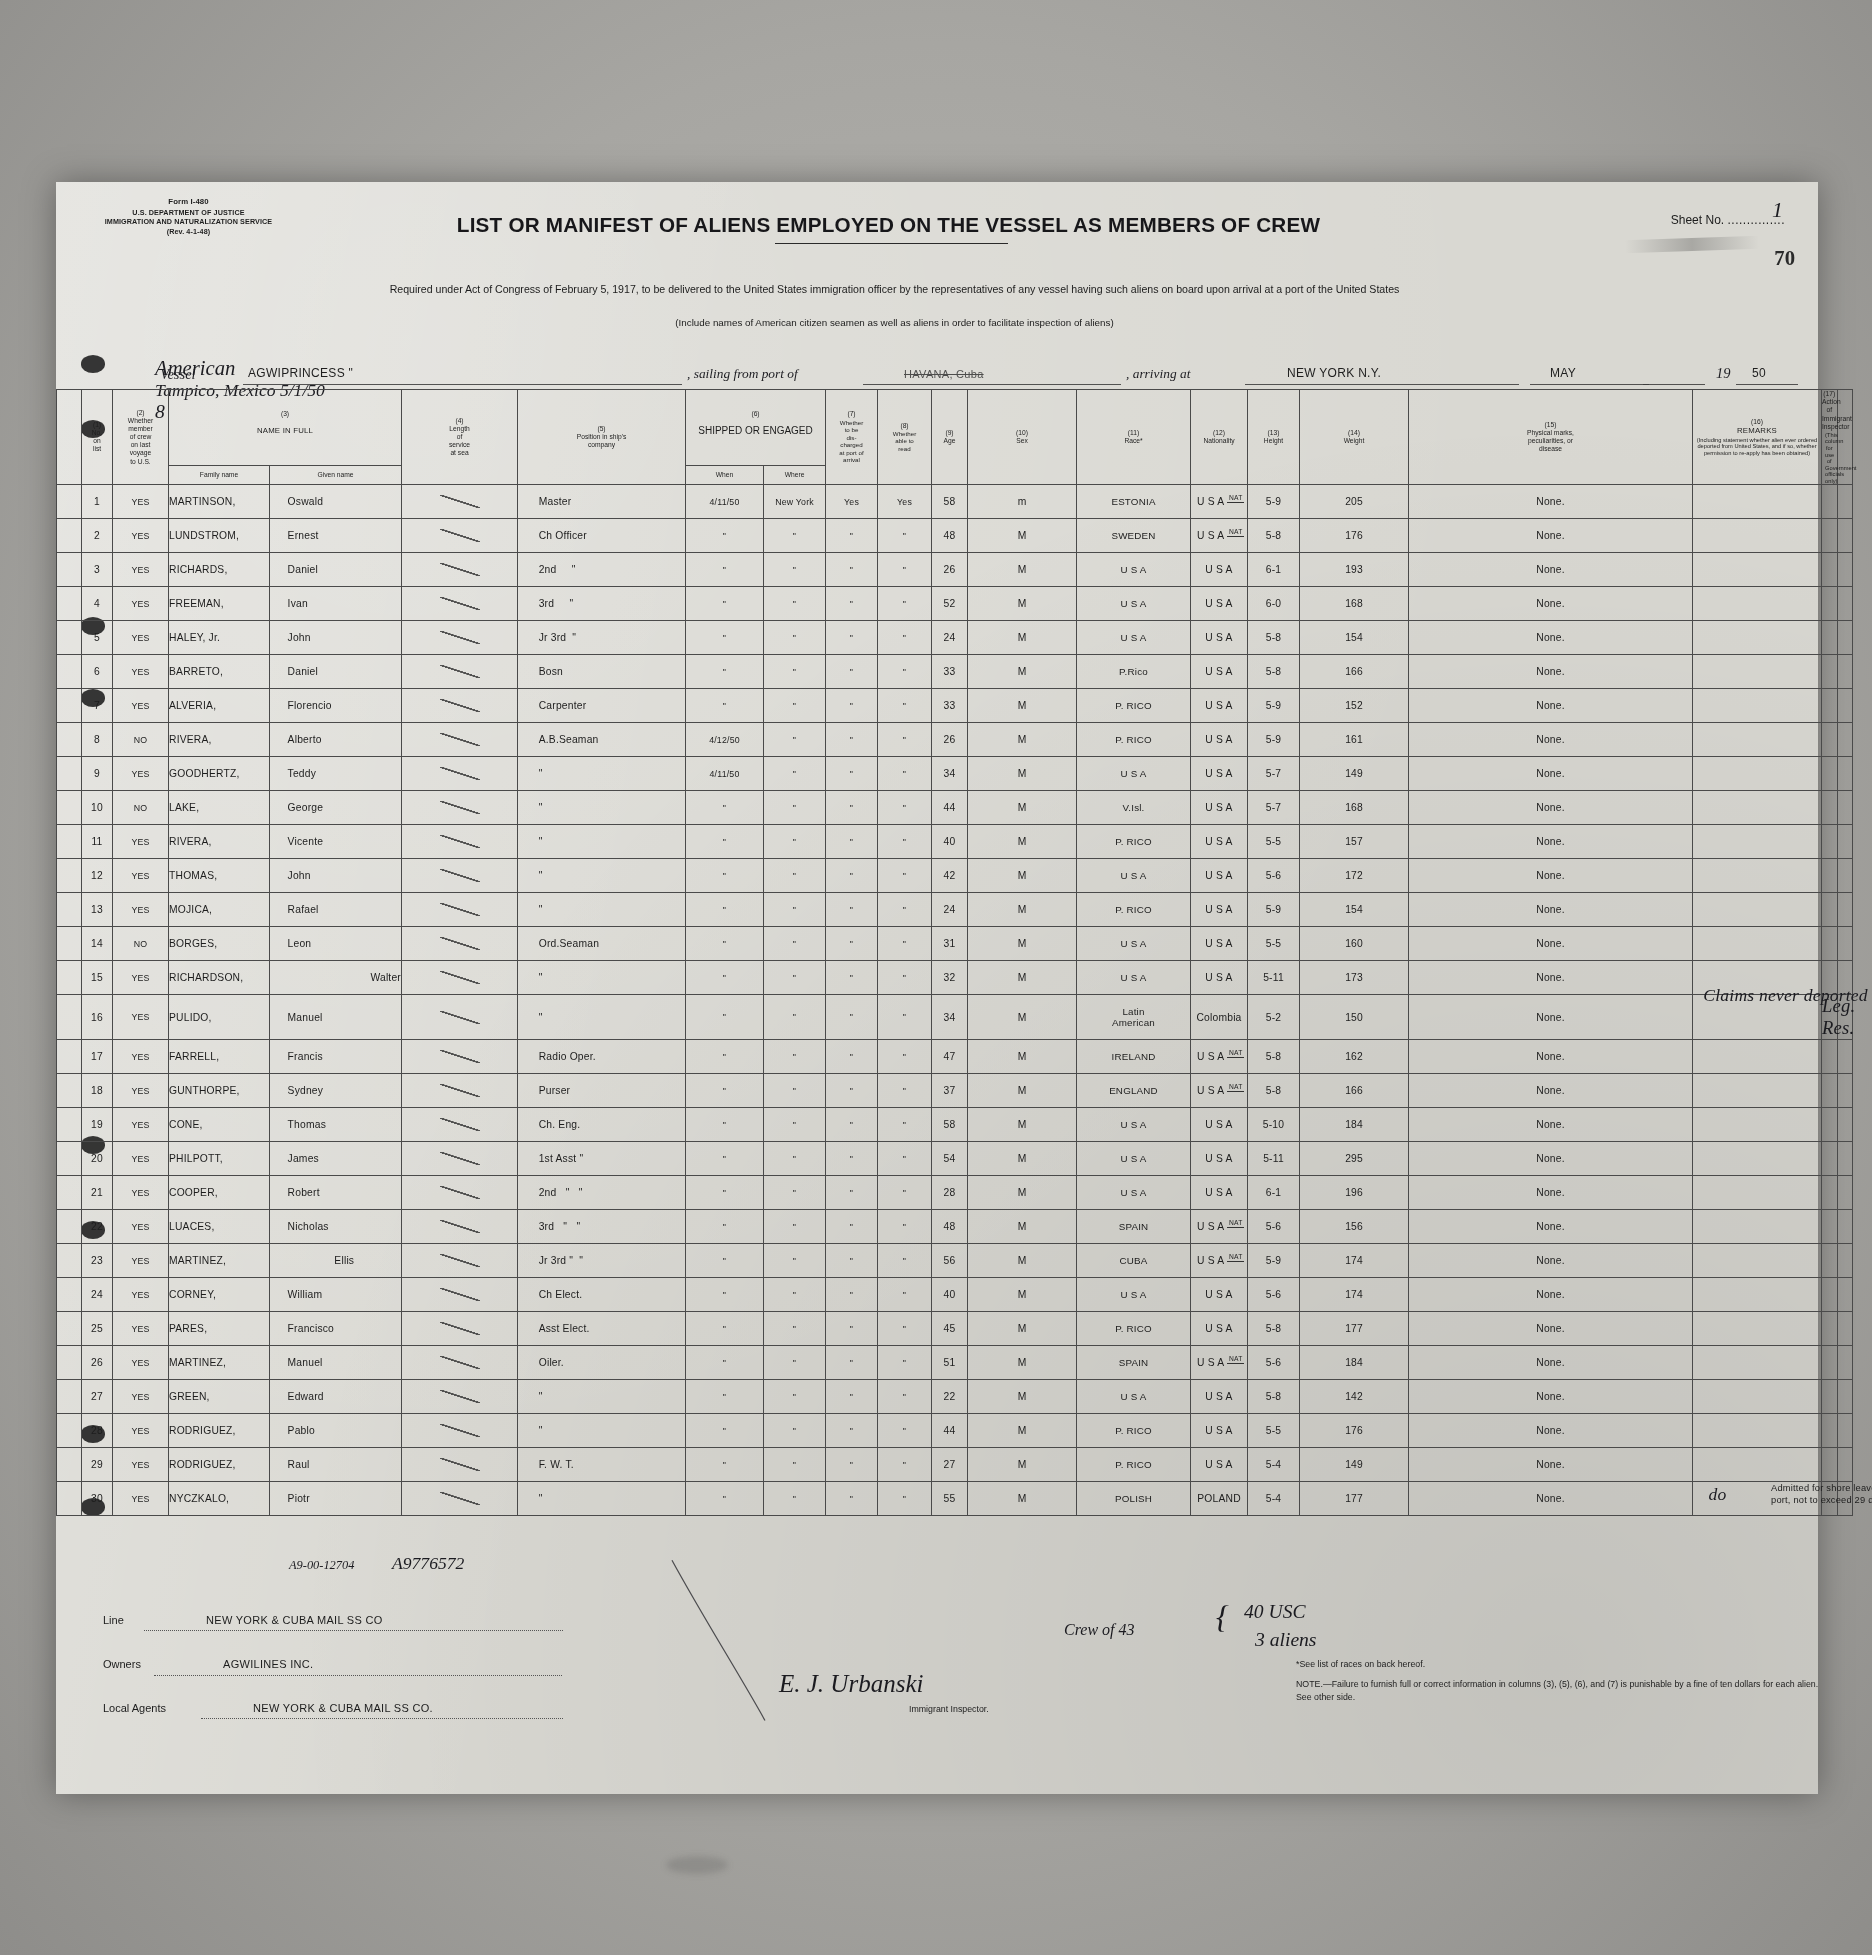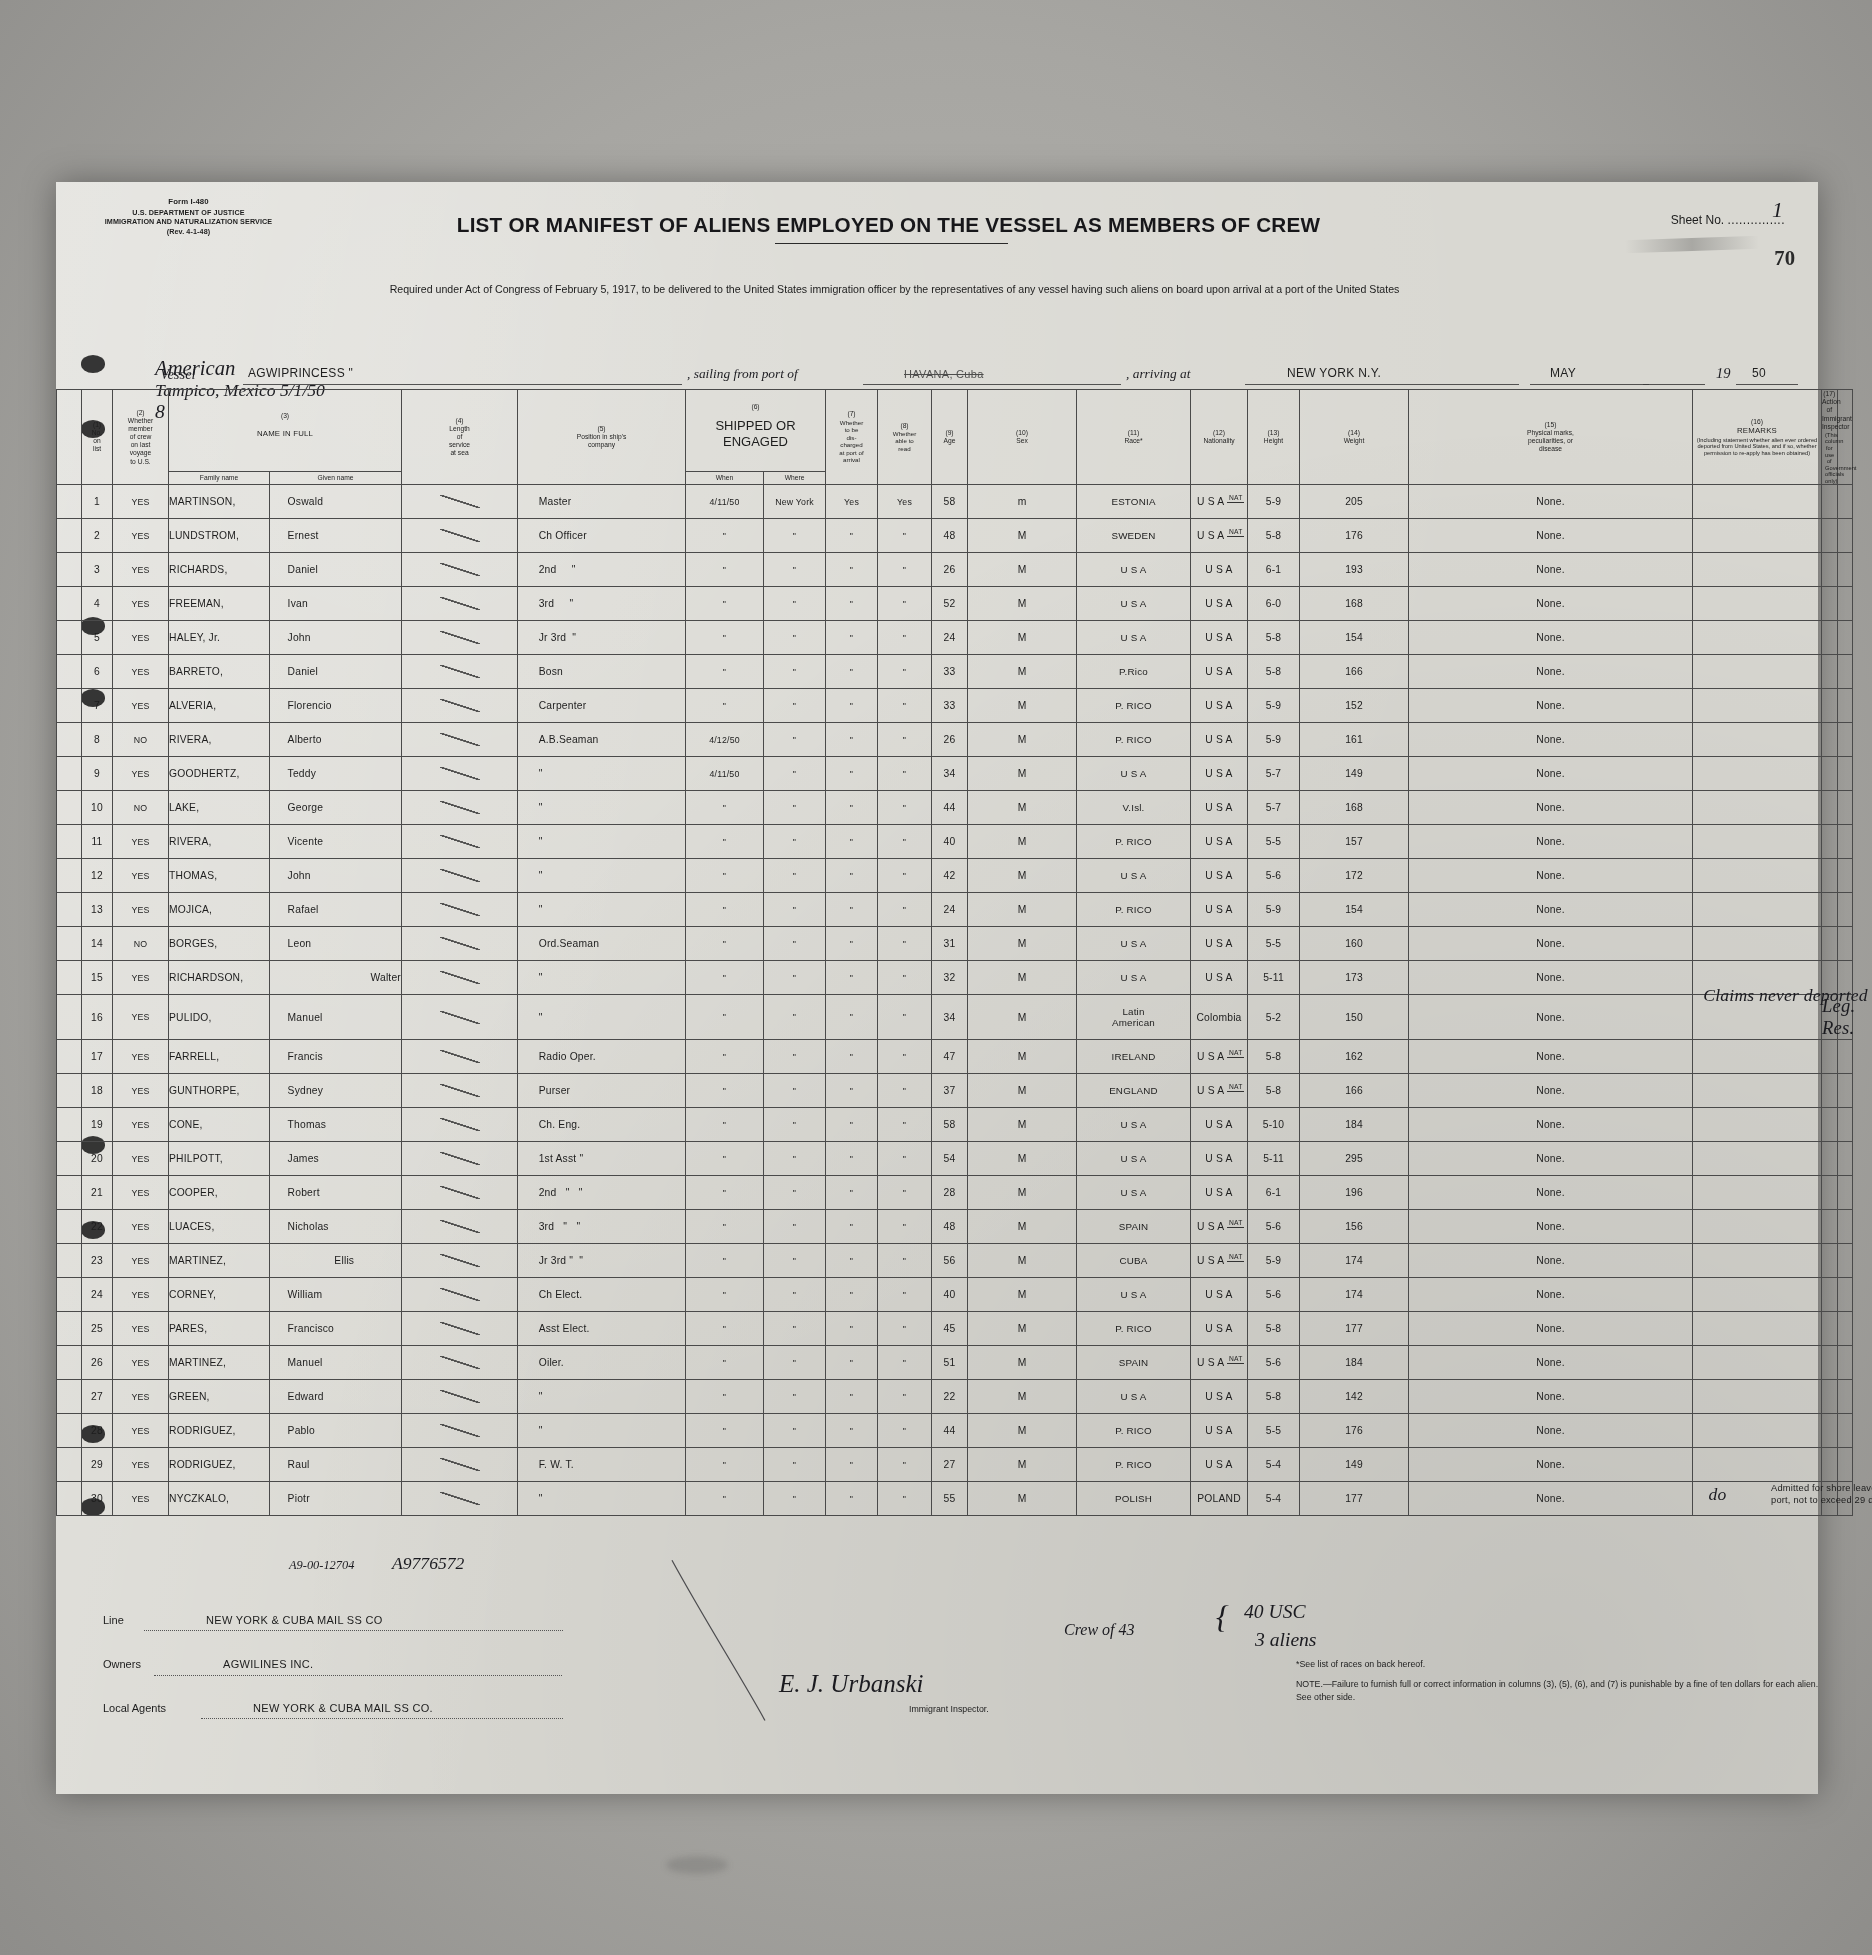--- a/index.html
+++ b/index.html
@@ -148,20 +148,21 @@
   <div class="formcode">
     <div class="l1">Form I-480</div>
     <div>U.S. DEPARTMENT OF JUSTICE</div>
     <div>IMMIGRATION AND NATURALIZATION  SERVICE</div>
     <div>(Rev. 4-1-48)</div>
   </div>
 
   <div class="maintitle">LIST OR MANIFEST OF ALIENS EMPLOYED ON THE VESSEL AS MEMBERS OF CREW</div>
   <div class="titlerule"></div>
   <div class="subtitle">Required under Act of Congress of February 5, 1917, to be delivered to the United States immigration officer by the representatives of any vessel having such aliens on board upon arrival at a port of the United States</div>
+  <div class="subtitle2">(Include names of American citizen seamen as well as aliens in order to facilitate inspection of aliens)</div>
 
   <div class="sheetno">
     <span>Sheet No.</span>
     <span class="dots">...............</span>
   </div>
   <div class="sheetno-val hand">1</div>
   <div class="stampno">70</div>
   <div class="scrawl-top"></div>
 
   <div class="vline">
@@ -245,21 +246,21 @@
 service
 at sea</div>
       </td>
       <td rowspan="2" colspan="2">
         <div class="num">(5)</div>
         <div style="white-space:pre-line">Position in ship's
 company</div>
       </td>
       <td colspan="2">
         <div class="num">(6)</div>
-        <div style="padding:7.2px 0 8.3px 0;font-size:13px;">SHIPPED OR ENGAGED</div>
+        <div style="padding:7.2px 0 8.3px 0;font-size:10px;">SHIPPED OR ENGAGED</div>
       </td>
       <td rowspan="2">
         <div class="num">(7)</div>
         <div style="white-space:pre-line;font-size:6.2px;">Whether
 to be
 dis-
 charged
 at port of
 arrival</div>
       </td>

